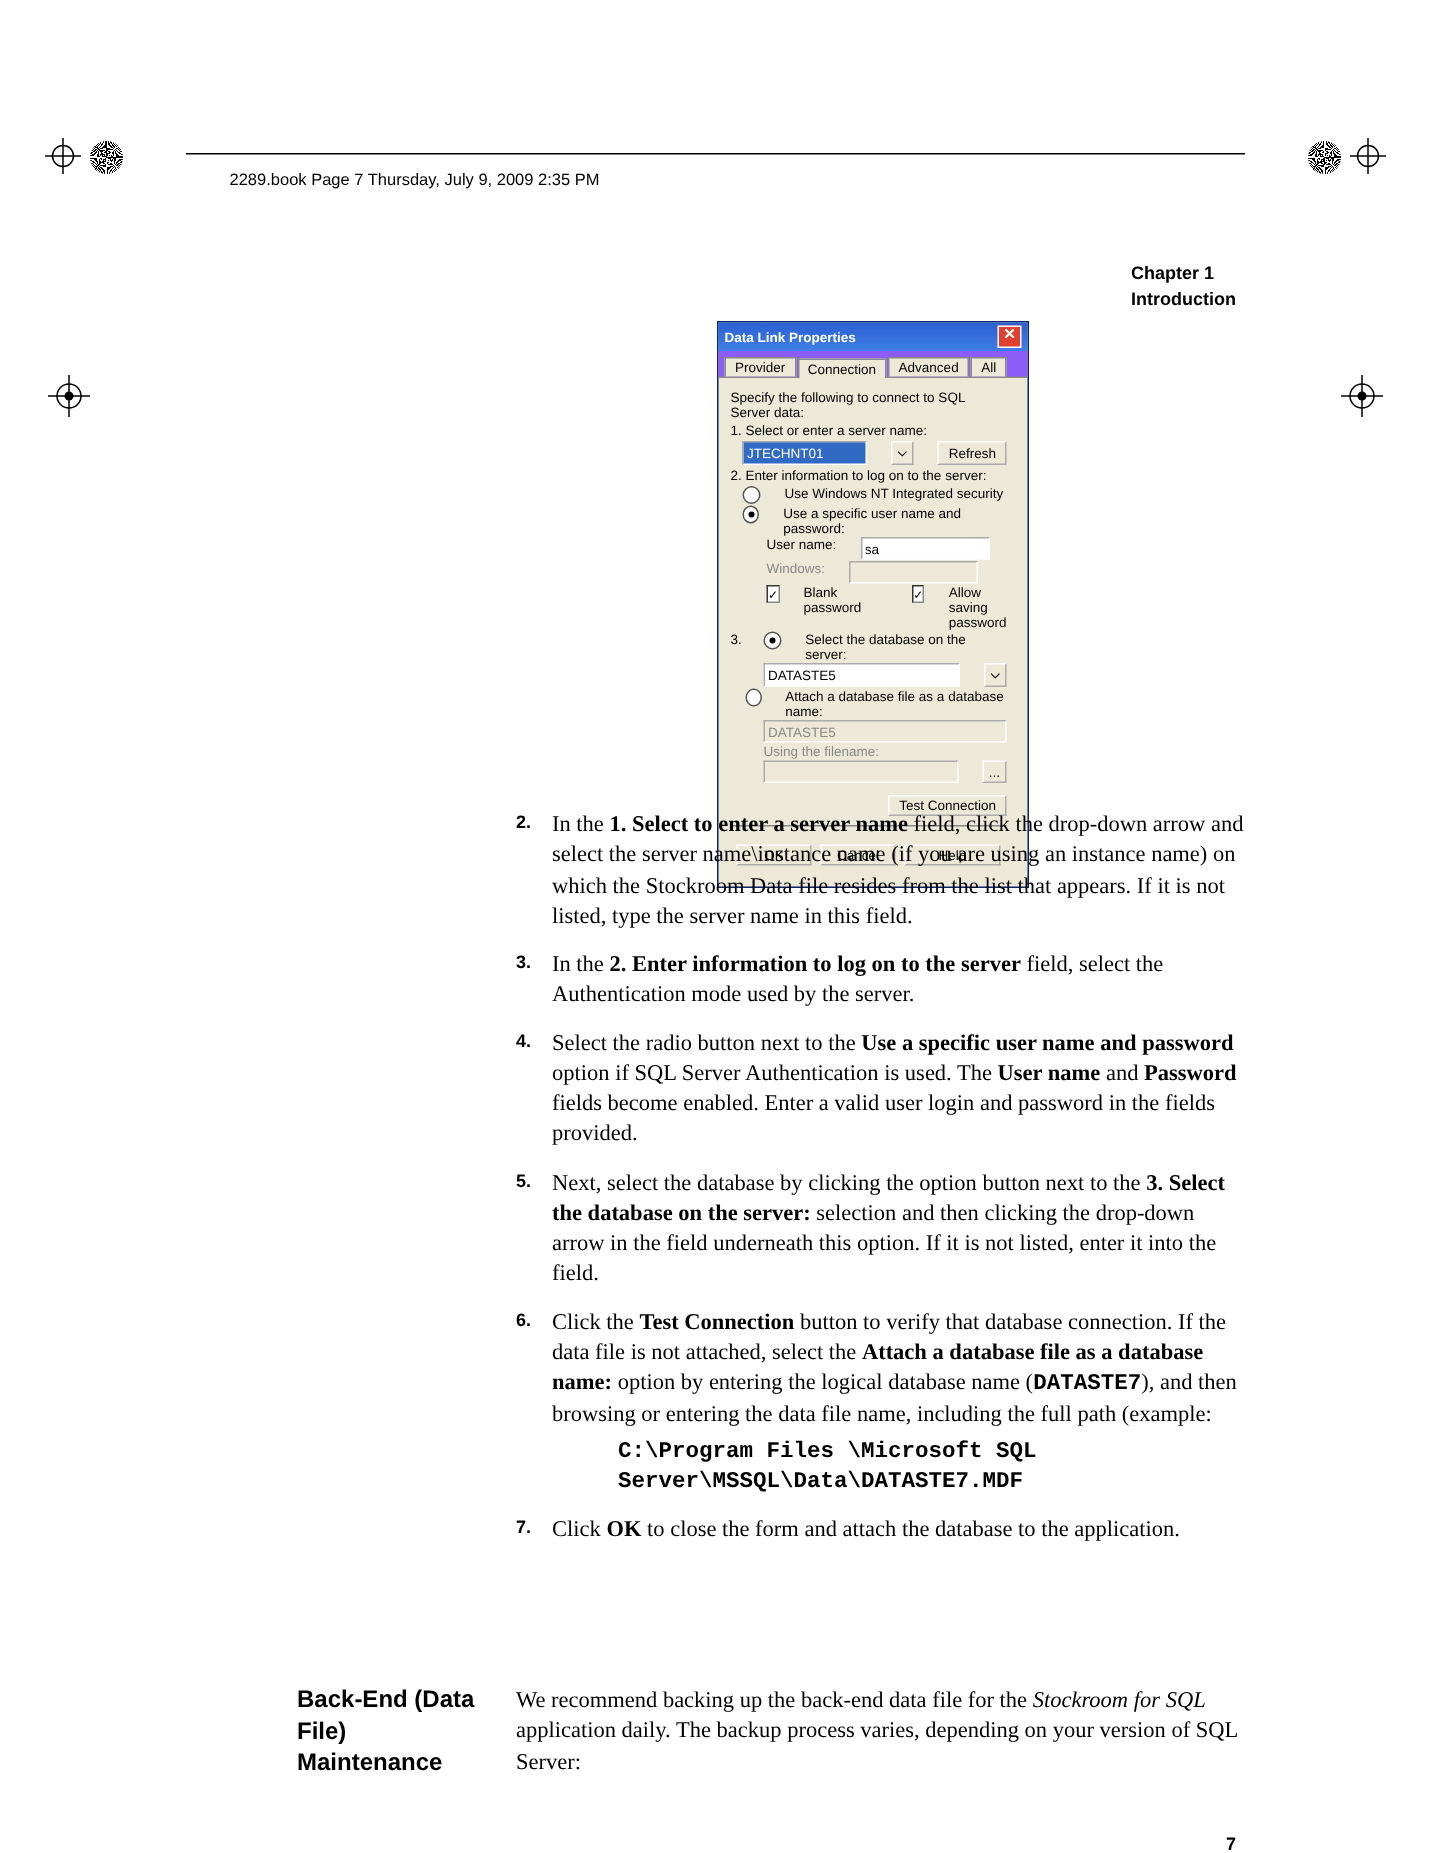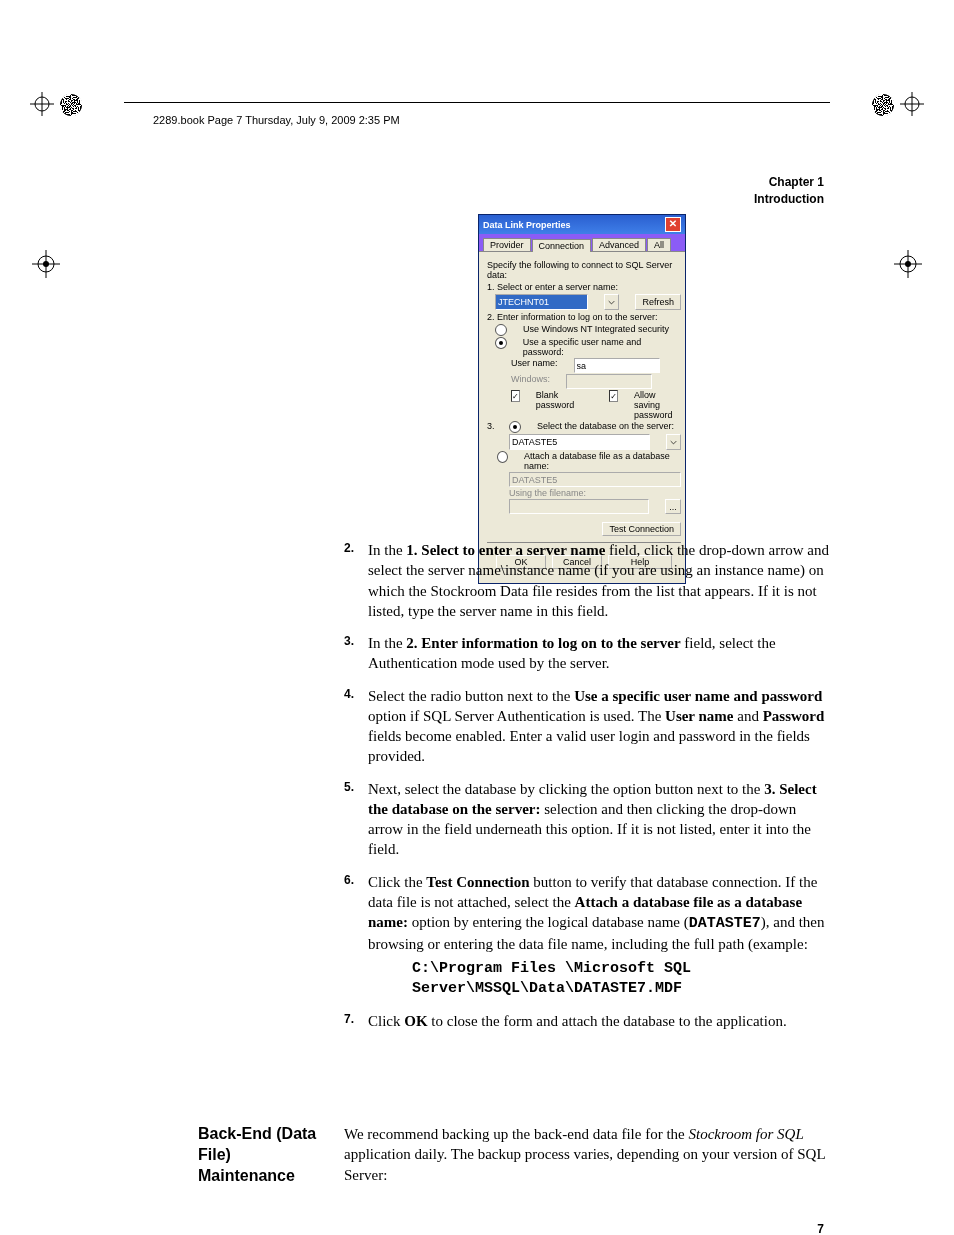--- a/index.html
+++ b/index.html
@@ -1,25 +1,25 @@
 <!DOCTYPE html>
 <html><head>
 <meta charset="utf-8">
 <style>
 html,body{margin:0;padding:0;background:#fff;font-family:"Times New Roman",Times,serif;color:#000}
 .page{position:relative;width:954px;height:1235px;margin:0 auto}
 .headtext{position:absolute;left:153px;top:114px;font:11px Arial,Helvetica,sans-serif}
-.chapter{position:absolute;right:130px;top:174px;font:bold 12px Arial,Helvetica,sans-serif;text-align:right;line-height:1.4}
+.chapter{position:absolute;right:130px;top:174px;font:bold 12px Arial,Helvetica,sans-serif;text-align:left;line-height:1.4}
 .dialog{position:absolute;left:478px;top:214px;width:206px;font:9px "MS Sans Serif",Arial,sans-serif;background:#ece9d8;border:1px solid #0a246a}
 .titlebar{background:linear-gradient(#2a5fd0,#3f7fe8);color:#fff;font-weight:bold;padding:2px 4px;display:flex;justify-content:space-between;align-items:center}
 .titlebar .x{background:#e04030;border:1px solid #fff;color:#fff;width:14px;height:13px;text-align:center;line-height:11px;font-size:10px}
 .tabs{display:flex;border-bottom:1px solid #888;background:#8b5cf6;padding:4px 4px 0 4px;gap:1px}
 .tab{border:1px solid #888;border-bottom:none;padding:1px 6px;background:#ece9d8;font-size:9px}
 .tab.active{background:#ece9d8;position:relative;top:1px}
-.dlgbody{padding:6px 4px 8px 8px}
+.dlgbody{padding:6px 14px 8px 8px}
 .dlgbody .lbl{font-size:9px;margin:2px 0}
 .row{display:flex;gap:16px;margin:1px 0 1px 8px}
 .combo{border:1px inset #fff;background:#fff;flex:1;height:14px;display:flex;align-items:center;padding:0 2px;font-size:9px}
 .combo.sel{background:#316ac5;color:#fff}
 .arrowbtn{width:13px;height:14px;background:#ece9d8;border:1px outset #fff;display:flex;align-items:center;justify-content:center}
 .arrowbtn svg{width:7px;height:7px}
 .btn{background:#ece9d8;border:1px outset #fff;font-size:9px;padding:1px 6px}
 .radio{width:10px;height:10px;border:1px solid #555;border-radius:50%;background:#fff;display:inline-flex;align-items:center;justify-content:center}
 .radio.on::after{content:"";width:4px;height:4px;background:#000;border-radius:50%}
 .chk{width:10px;height:10px;border:1px inset #888;background:#fff;display:inline-flex;align-items:center;justify-content:center;font-size:8px}

